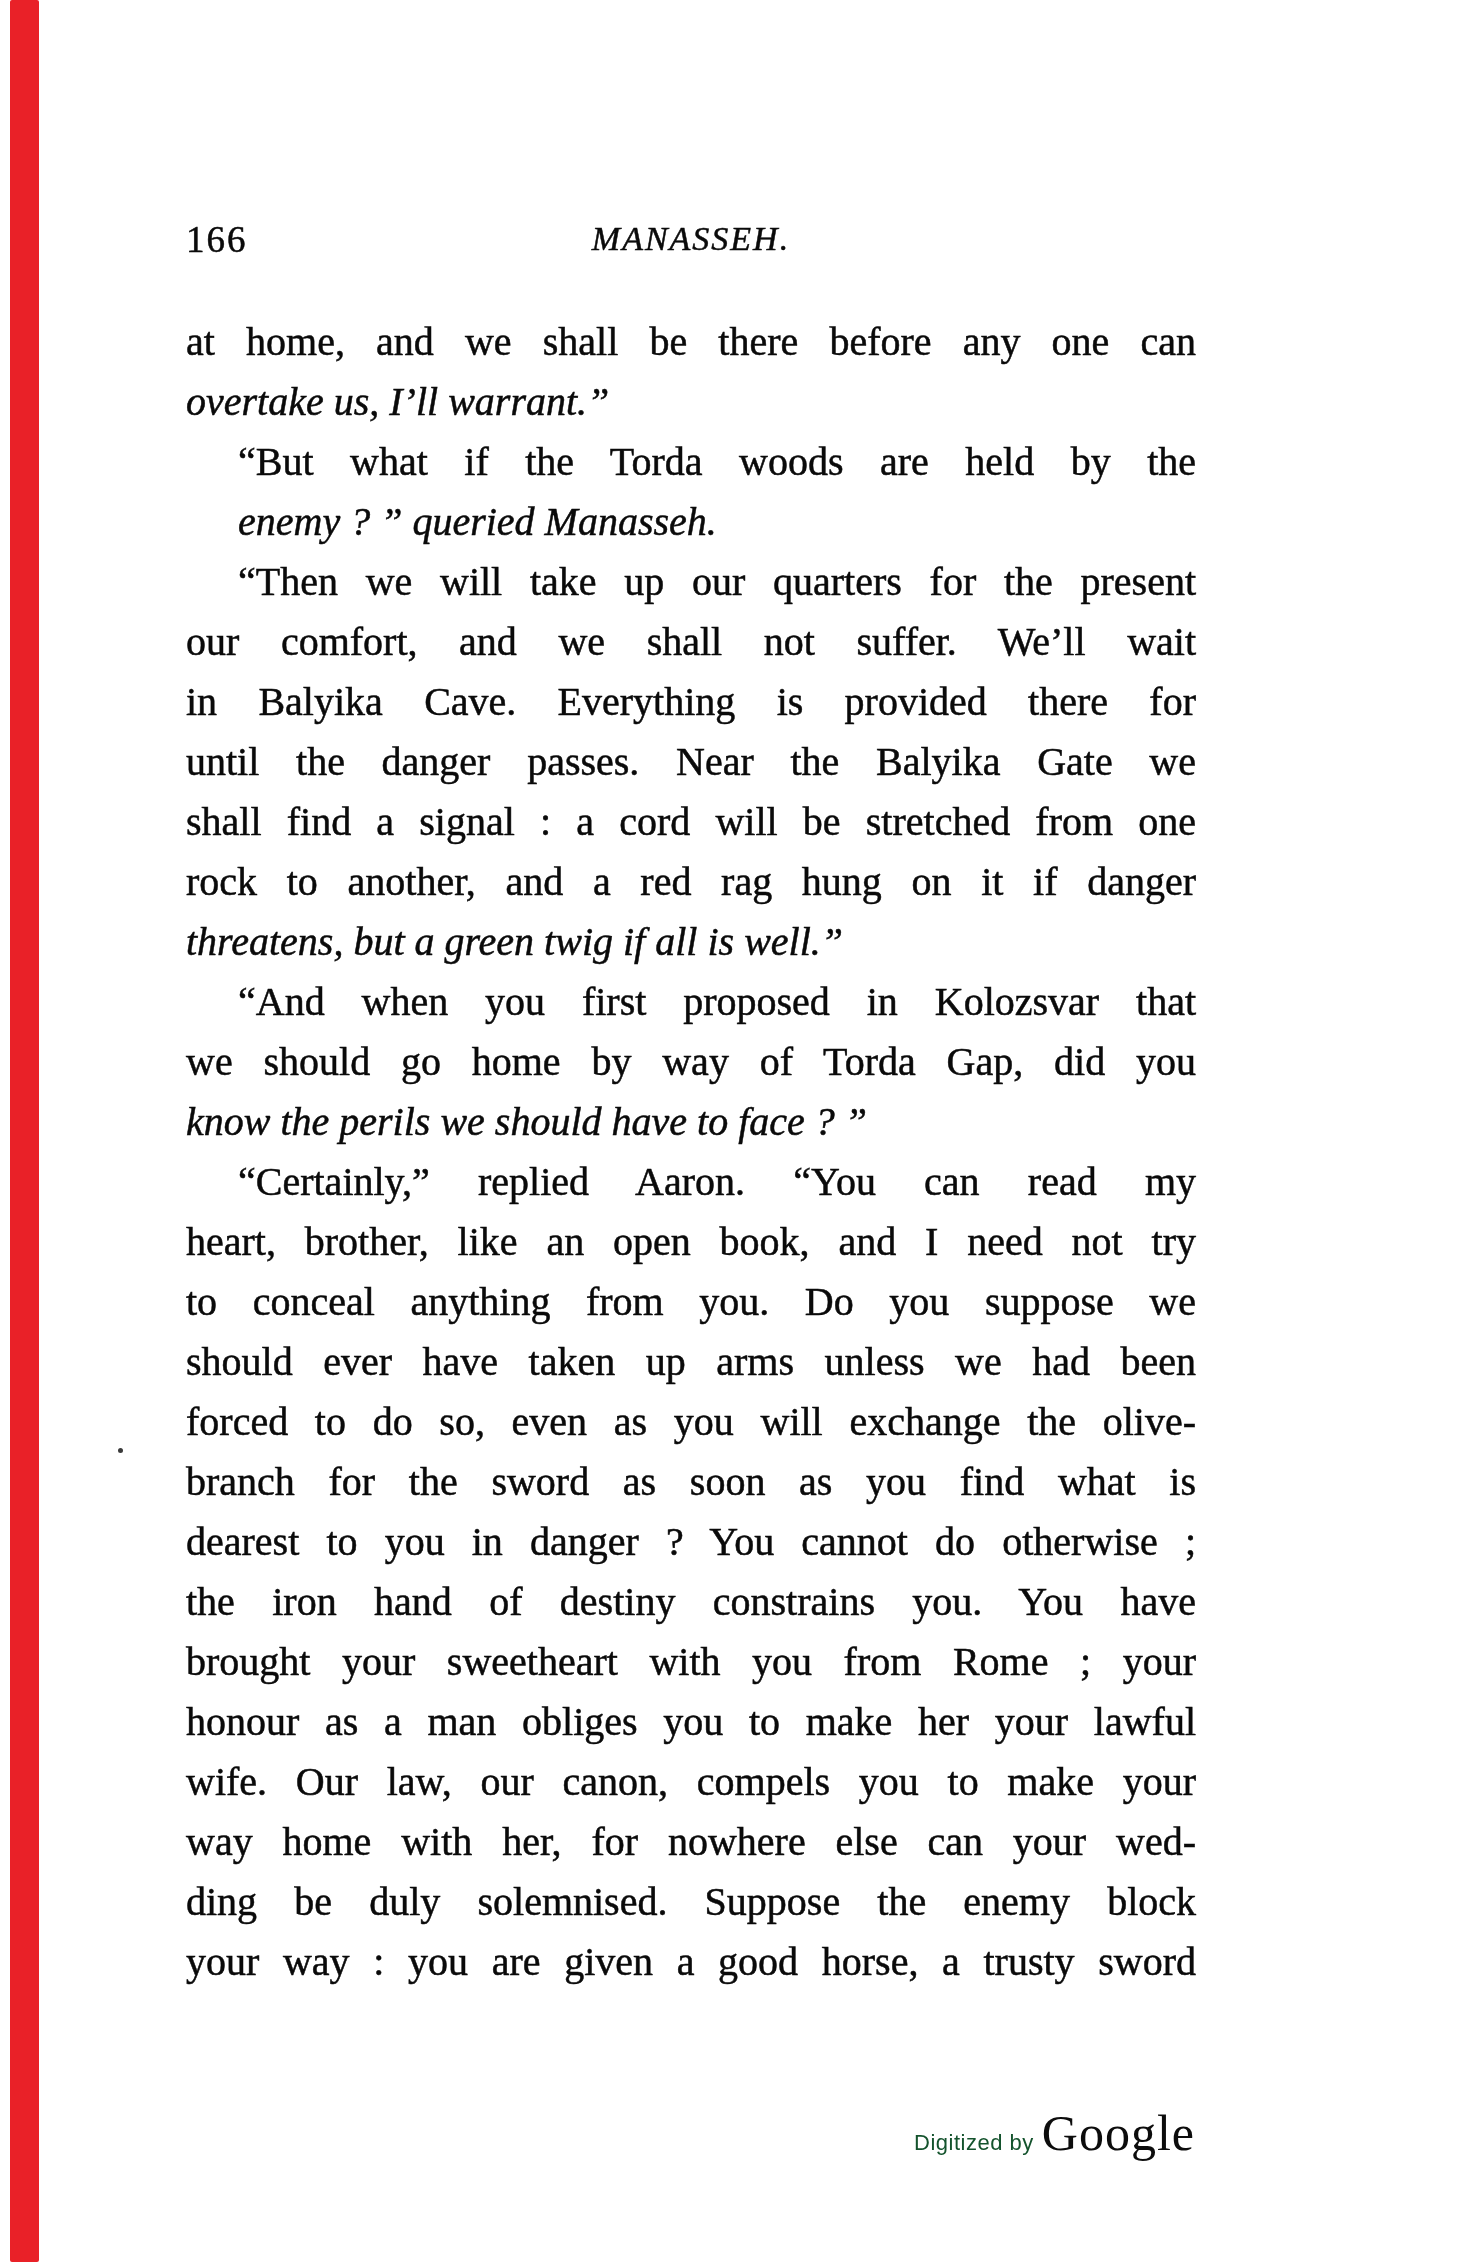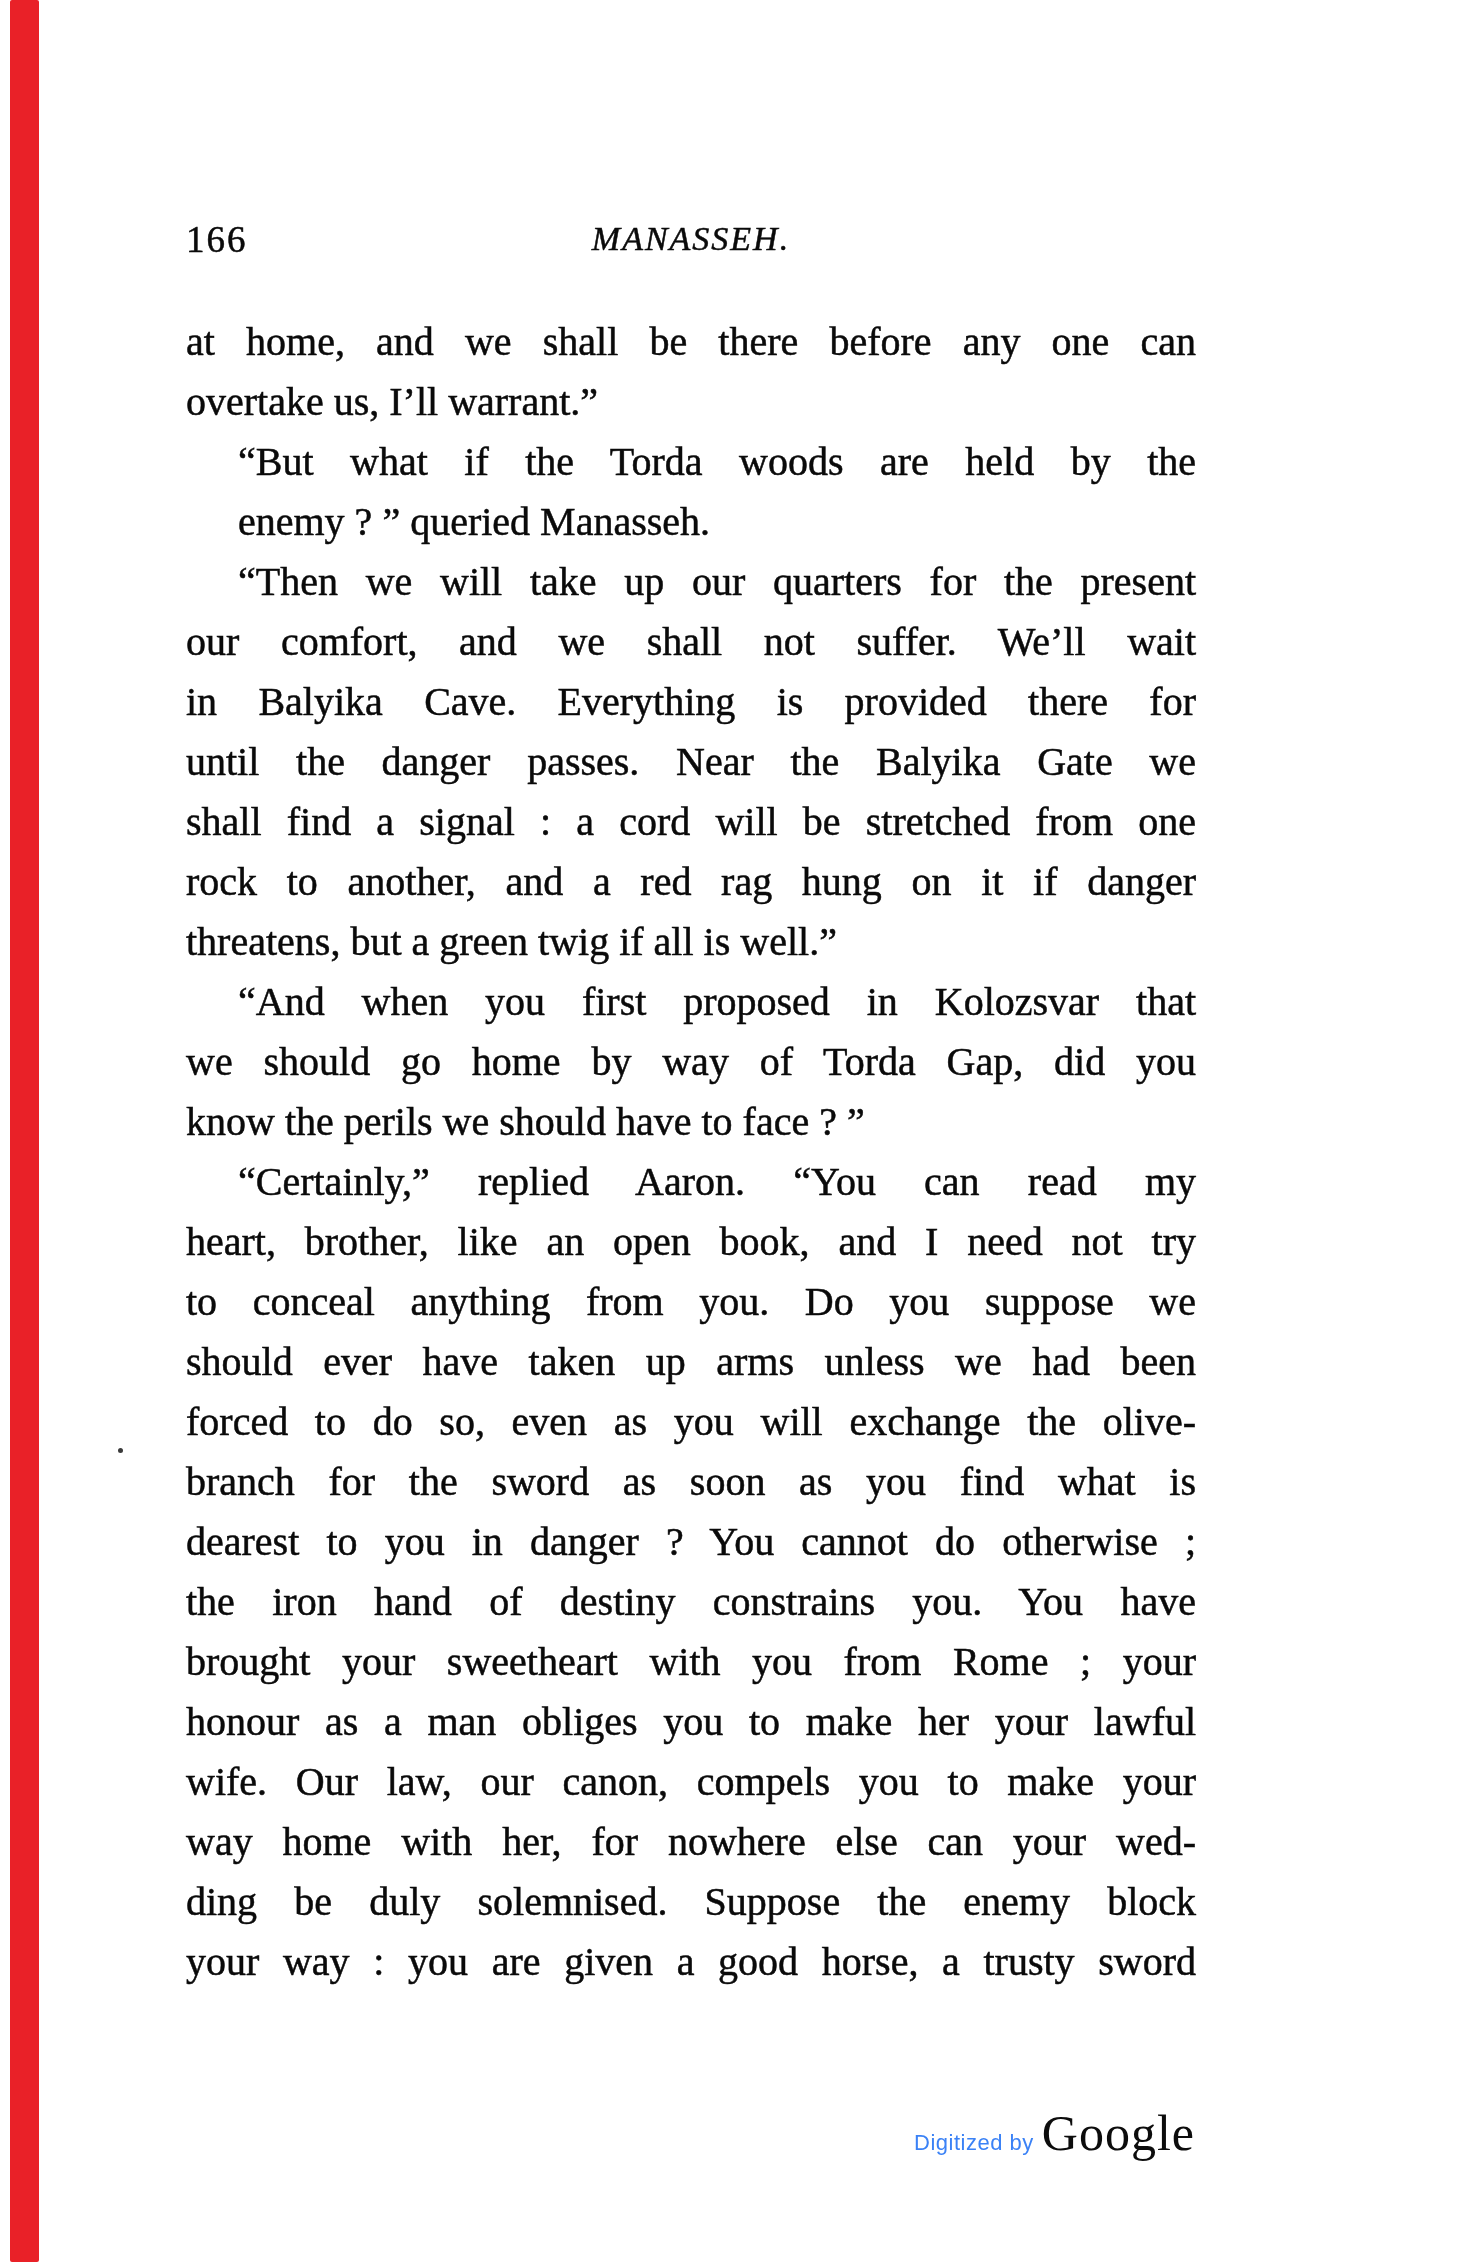--- a/index.html
+++ b/index.html
@@ -63,21 +63,21 @@
     color: var(--ink);
     -webkit-text-stroke: 0.5px var(--ink);
   }
   .line {
     height: 60px;
     line-height: 60px;
     white-space: normal;
     text-align: justify;
     text-align-last: justify;
   }
-  .line.noj { text-align-last: left; }
+  .line.noj { text-align-last: left; font-style: italic; }
   .line.indent { text-indent: 52px; }
 
   
   .margin-dot {
     position: absolute;
     left: 118px; top: 1448px;
     width: 5px; height: 5px;
     border-radius: 50%;
     background: #3a3a3a;
   }
@@ -88,21 +88,21 @@
     right: 272px; top: 2104px;
     display: flex;
     align-items: baseline;
     gap: 8px;
     color: #111;
   }
   .digitized .small {
     font-family: "Liberation Sans", "DejaVu Sans", sans-serif;
     font-size: 22px;
     letter-spacing: 0.5px;
-    color: #3b82f6;
+    color: #14532d;
   }
   .digitized .brand {
     font-family: "Liberation Serif", "DejaVu Serif", serif;
     font-size: 50px;
     letter-spacing: 1px;
     color: #0c0c0c;
   }
 </style>
 </head>
 <body>

